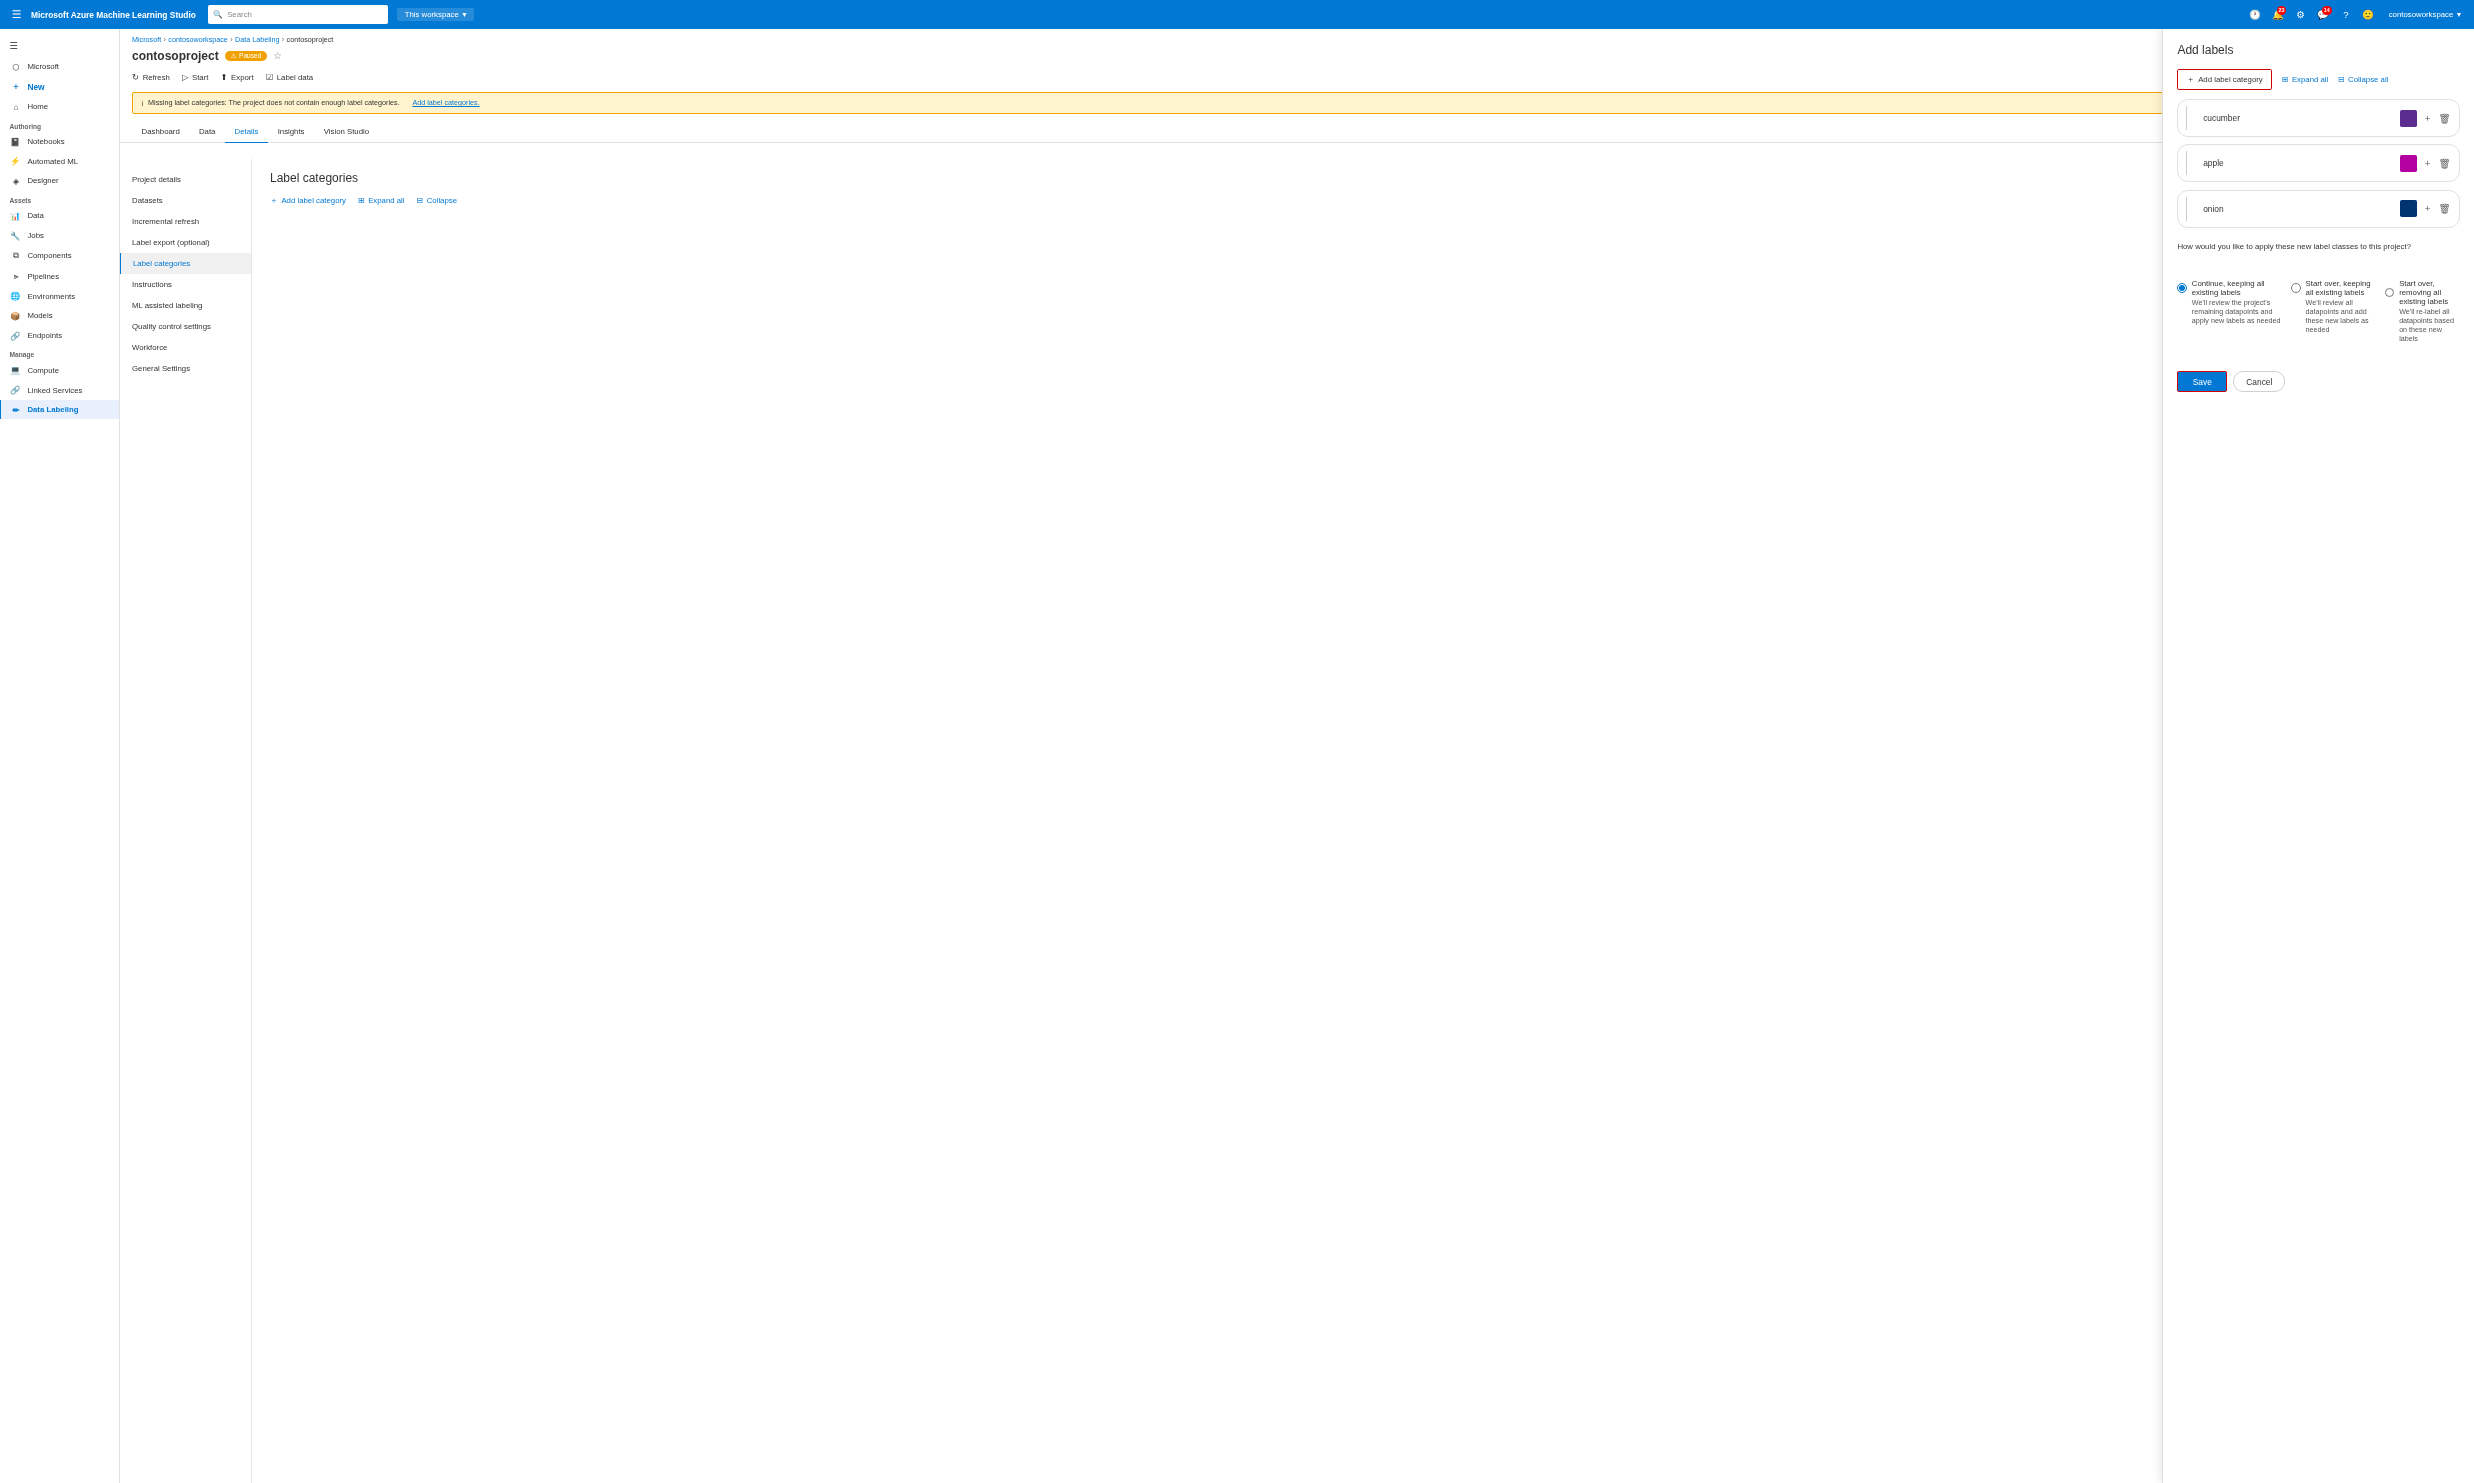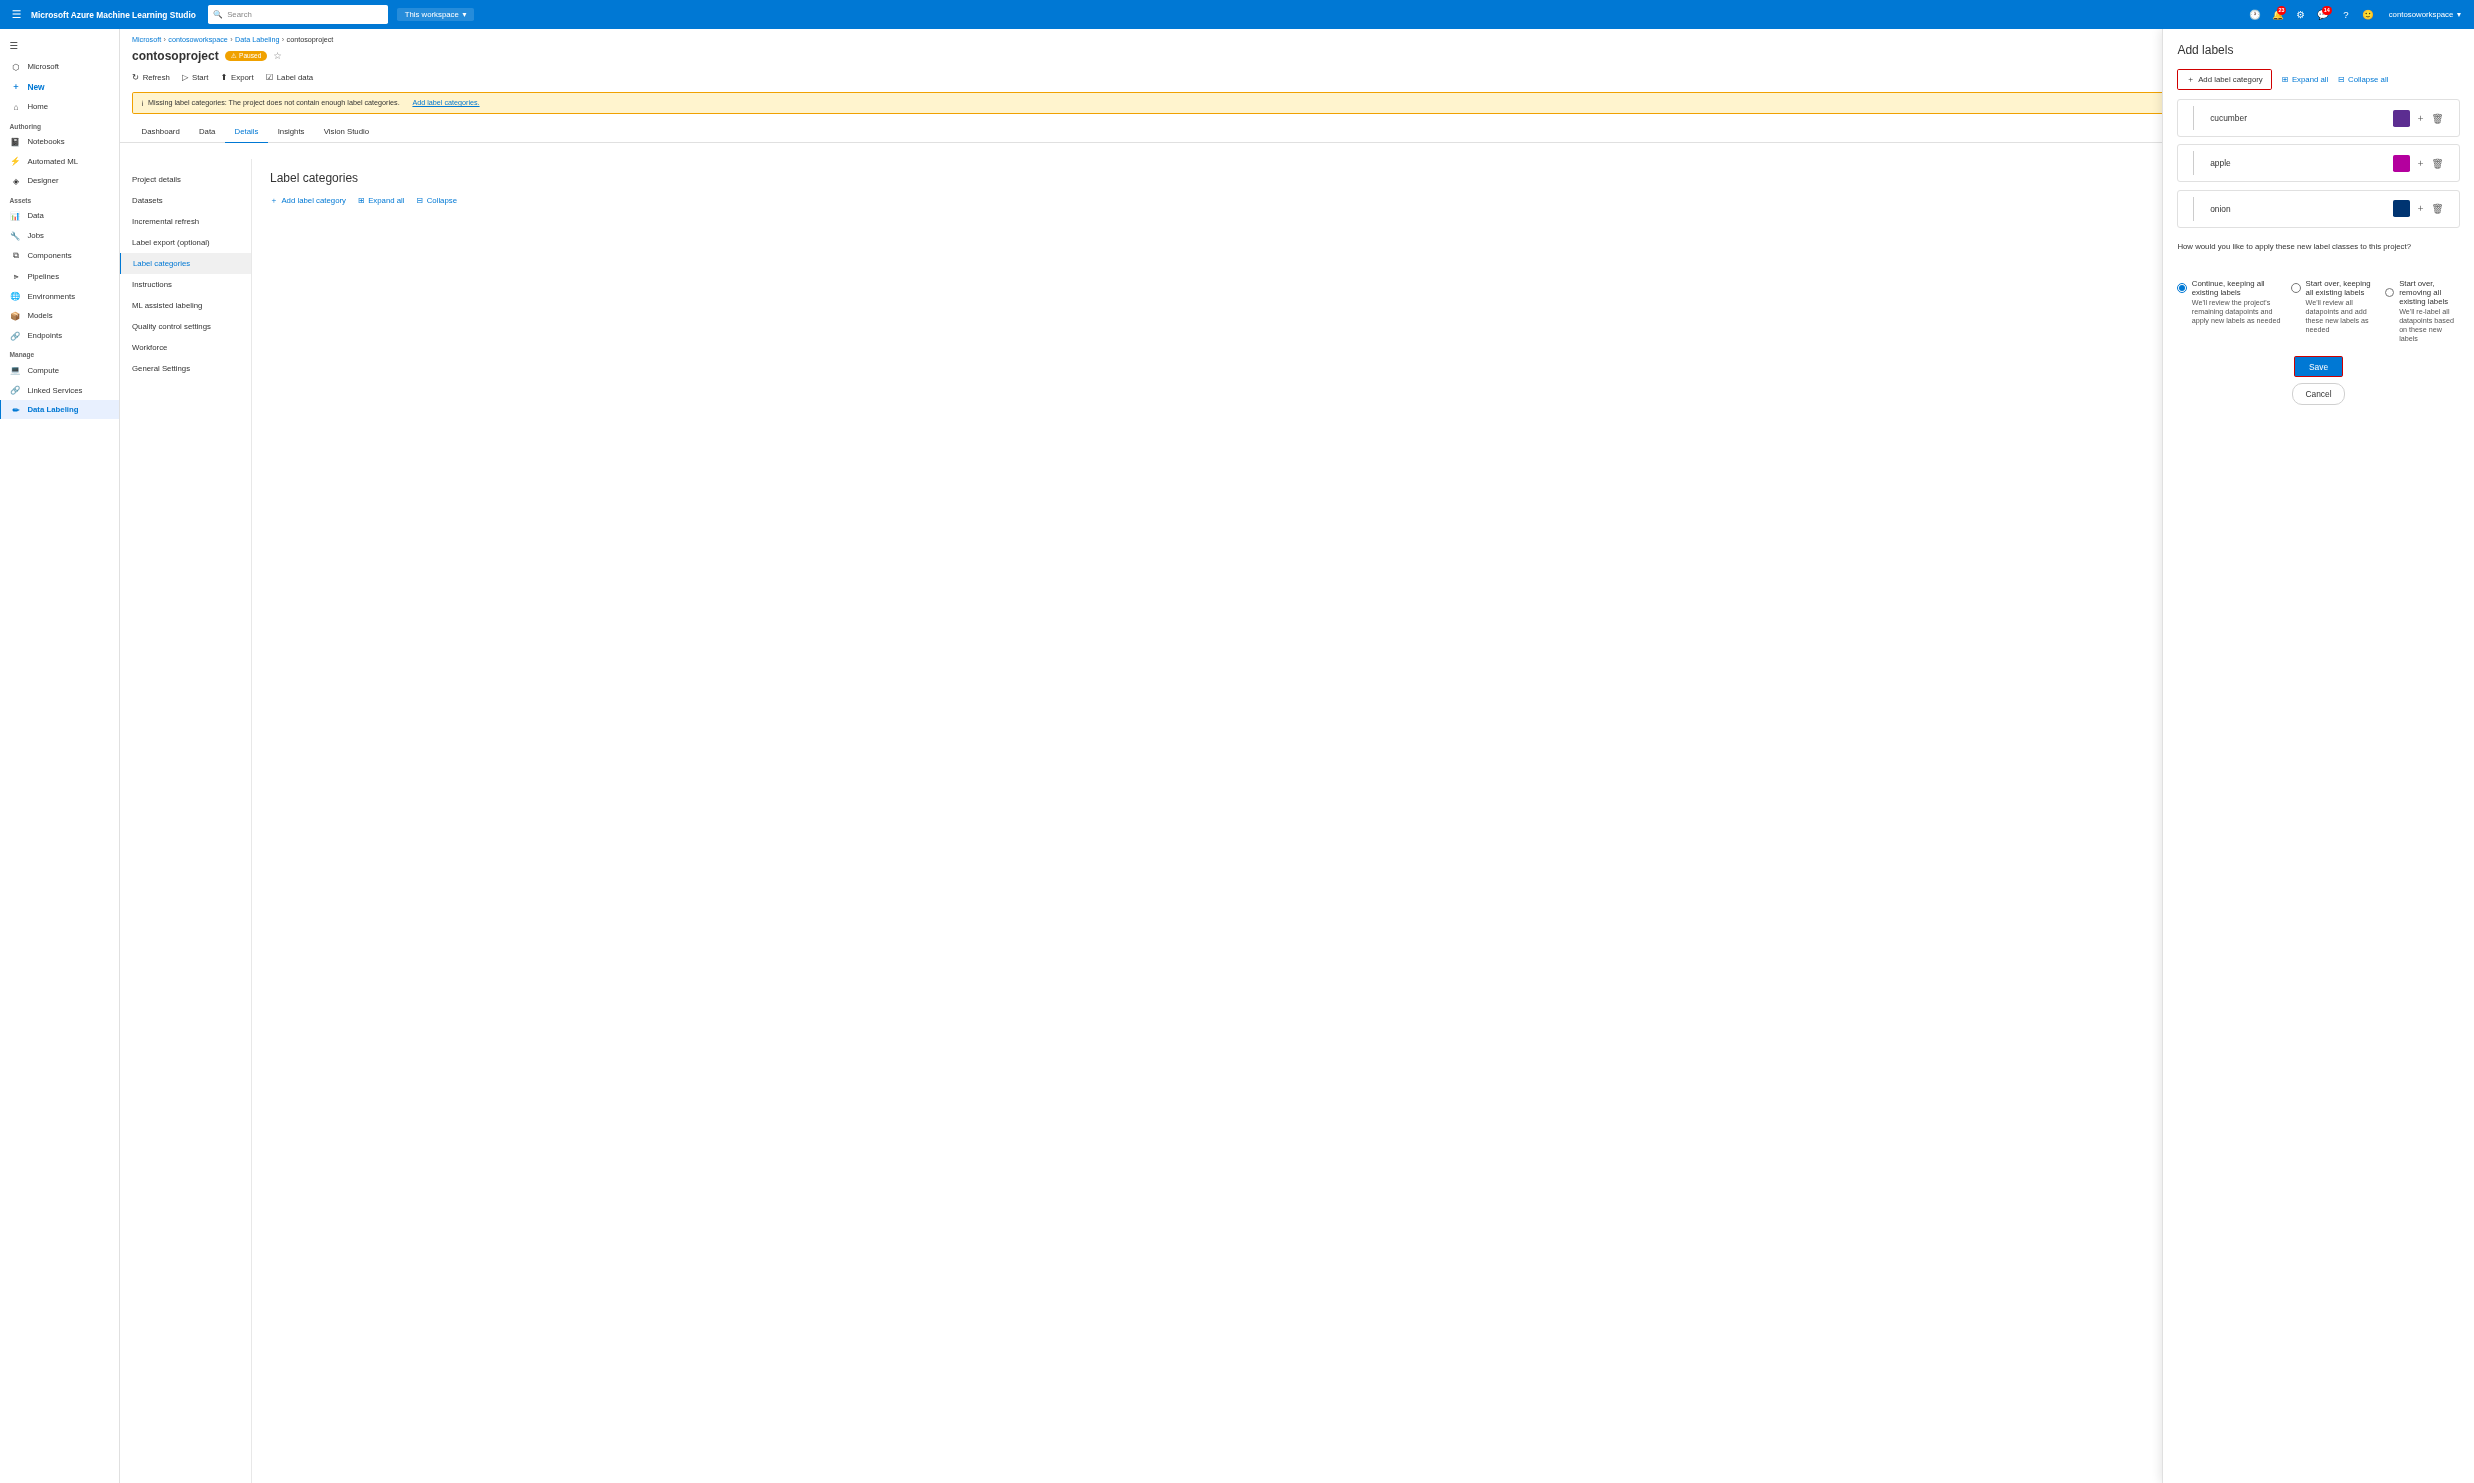--- a/index.html
+++ b/index.html
@@ -260,22 +260,22 @@
       display: flex; align-items: center; gap: 3.6px;
       font-size: 7.8px; color: #0078d4; cursor: pointer;
       background: none; border: none;
     }
 
     
     .label-items { display: flex; flex-direction: column; gap: 7.2px; }
     .label-item {
       display: flex; align-items: center; gap: 6px;
       border: 0.6px solid #e0e0e0;
-      border-radius: 3px;
-      padding: 6px 15px;
+      border-radius: 11px;
+      padding: 6px 8px;
     }
     .label-input {
       flex: 1;
       border: none;
       outline: none;
       font-size: 8.4px;
       color: #333;
       background: transparent;
     }
     .label-color-swatch {
@@ -295,23 +295,22 @@
     .question-section { margin-top: 4.8px; }
     .question-text { font-size: 7.8px; color: #333; font-weight: 500; margin-bottom: 7.2px; }
     .radio-group { display: flex; flex-direction: row; gap: 7.2px; margin-top: 28px; }
     .radio-option { display: flex; flex-direction: column; gap: 1.2px; }
     .radio-label { display: flex; align-items: center; gap: 4.8px; font-size: 7.8px; color: #333; cursor: pointer; }
     .radio-desc { font-size: 7.2px; color: #555; padding-left: 14.4px; }
     .radio-input { width: 9.6px; height: 9.6px; cursor: pointer; accent-color: #0078d4; }
 
     
     .action-row {
-      display: flex; align-items: center; gap: 6px;
-      margin-top: 3px;
-      flex-direction: column;
+      display: flex; align-items: flex-end; gap: 6px;
+      margin-top: 18px;
     }
     .save-btn {
       background: #0078d4;
       color: white;
       border: 1.2px solid #d00000;
       border-radius: 1.8px;
       padding: 4.8px 14.4px;
       font-size: 8.4px;
       cursor: pointer;
       font-weight: 500;

